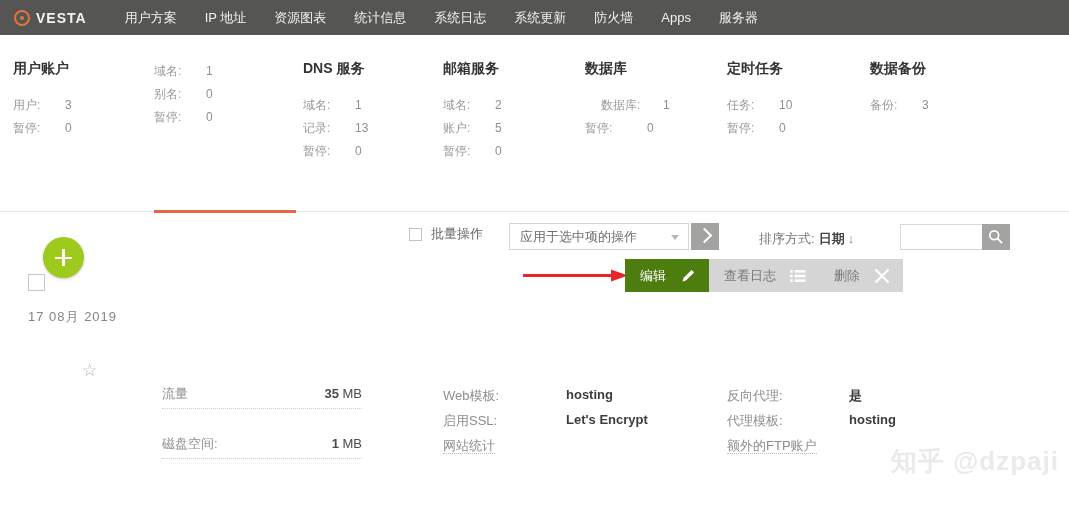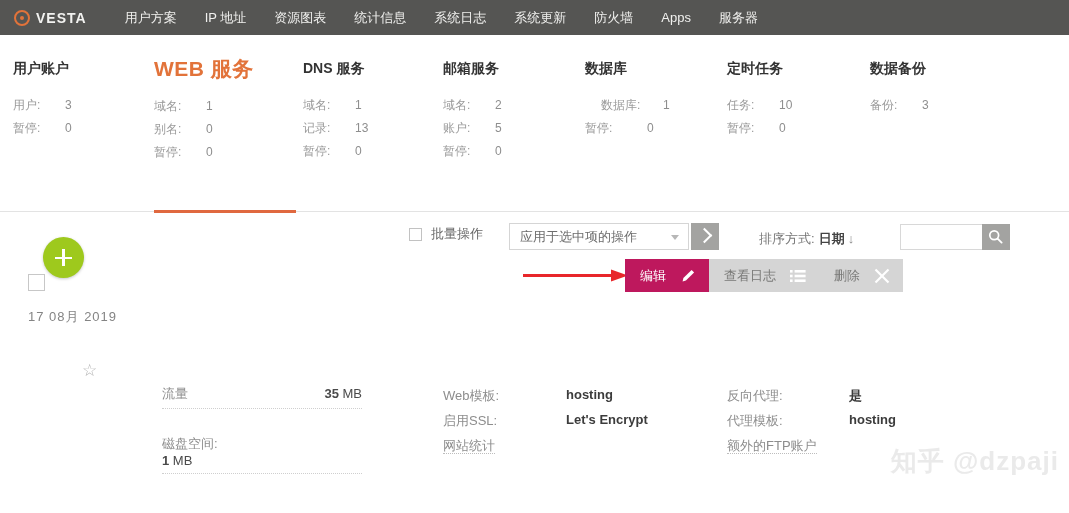--- a/index.html
+++ b/index.html
@@ -118,21 +118,21 @@
 
   
   .actionbar{
     position:absolute; left:625px; top:259px; height:33px;
     display:flex;
   }
   .act{
     height:33px; display:flex; align-items:center; position:relative;
     background:#d5d5d5; cursor:pointer;
   }
-  .act.primary{ background:#be185d; }
+  .act.primary{ background:#4d7c0f; }
   .act .alabel{ font-size:13px; color:#fff; margin-left:15px; white-space:nowrap; }
   .act.sec .alabel{ color:#7a7a78; }
   .act .aicon{ margin:0 13px 0 14px; display:flex; align-items:center; }
 
   .arrow-annot{
     position:absolute; left:523px; top:268px; width:105px; height:13px;
   }
 
   
   .row-check{
@@ -162,21 +162,21 @@
   .metric{
     position:absolute; width:200px;
     border-bottom:1px dotted #cfcfcf;
     padding-bottom:5px;
     display:flex; justify-content:space-between; align-items:baseline;
   }
   .metric .mk{ font-size:13px; color:#8d8d8d; }
   .metric .mv{ font-size:13px; color:#4a4a4a; }
   .metric .mv b{ font-weight:bold; }
   #metric-traffic{ left:162px; top:385px; }
-  #metric-disk{ left:162px; top:435px;flex-direction:column; }
+  #metric-disk{ left:162px; top:435px; }
 
   .kv{
     position:absolute; font-size:13px; white-space:nowrap;
   }
   .kv .k{ color:#8d8d8d; }
   .kv .v{ color:#3c3c3c; font-weight:bold; }
   .kv.link .k{ color:#8d8d8d; border-bottom:1px dotted #bdbdbd; cursor:pointer; }
 
   .wm{
     position:absolute; right:10px; top:444px;
@@ -214,21 +214,20 @@
         <span class="stat-lab">用户:</span>
         <span class="stat-val">3</span>
       </div>
       <div class="stat-row">
         <span class="stat-lab">暂停:</span>
         <span class="stat-val">0</span>
       </div>
     </div>
 
     <div class="statcol" style="left:154px;">
-      <div class="stat-title active">WEB 服务</div>
       <div class="stat-row">
         <span class="stat-lab">域名:</span>
         <span class="stat-val">1</span>
       </div>
       <div class="stat-row">
         <span class="stat-lab">别名:</span>
         <span class="stat-val">0</span>
       </div>
       <div class="stat-row">
         <span class="stat-lab">暂停:</span>

